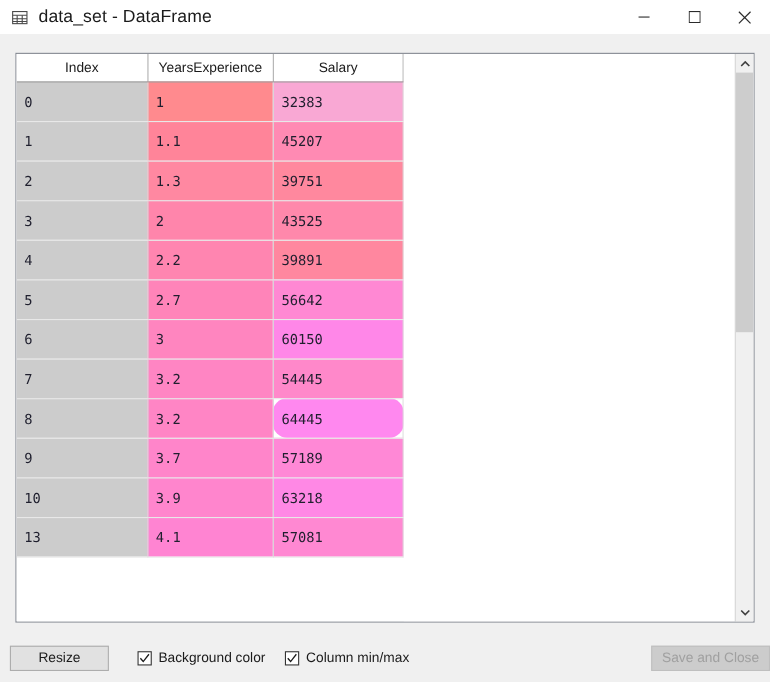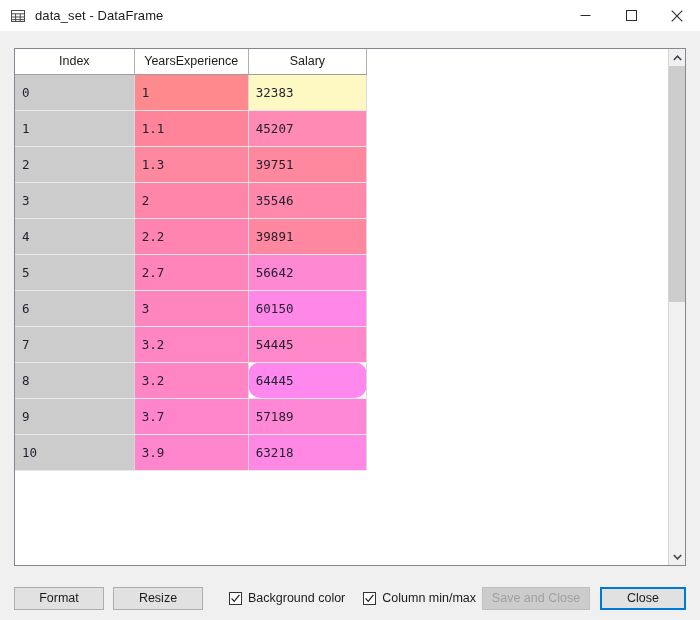--- a/index.html
+++ b/index.html
@@ -30,21 +30,21 @@
     align-items: center;
     padding-left: 10px;
     gap: 9px;
   }
   #app-icon {
     width: 16px;
     height: 16px;
     flex: 0 0 16px;
   }
   #title-text {
-    font-size: 13px;
+    font-size: 16px;
     color: #1b1b1b;
     letter-spacing: 0.1px;
     white-space: nowrap;
   }
   #window-controls {
     position: absolute;
     right: 0;
     top: 0;
     height: 31px;
     display: flex;
@@ -294,36 +294,36 @@
           <tr>
             <th class="col-index">Index</th>
             <th class="col-years">YearsExperience</th>
             <th class="col-salary">Salary</th>
           </tr>
         </thead>
         <tbody id="table-body">
             <tr>
               <td class="idx">0</td>
               <td style="background: rgb(255, 138, 142);">1</td>
-              <td style="background: #fef9c3;">32383</td>
+              <td style="background: #f9a8d4;">32383</td>
             </tr>
             <tr>
               <td class="idx">1</td>
               <td style="background: rgb(255, 132, 153);">1.1</td>
               <td style="background: rgb(255, 138, 179);">45207</td>
             </tr>
             <tr>
               <td class="idx">2</td>
               <td style="background: rgb(255, 136, 161);">1.3</td>
               <td style="background: rgb(255, 136, 158); margin-left: 24px;">39751</td>
             </tr>
             <tr>
               <td class="idx">3</td>
               <td style="background: rgb(255, 133, 171);">2</td>
-              <td style="background: rgb(255, 136, 171);">35546</td>
+              <td style="background: rgb(255, 136, 171);">43525</td>
             </tr>
             <tr>
               <td class="idx">4</td>
               <td style="background: rgb(255, 133, 176);">2.2</td>
               <td style="background: rgb(255, 135, 159);">39891</td>
             </tr>
             <tr>
               <td class="idx">5</td>
               <td style="background: rgb(255, 132, 185);">2.7</td>
               <td style="background: rgb(255, 136, 211);">56642</td>
@@ -345,20 +345,25 @@
             </tr>
             <tr>
               <td class="idx">9</td>
               <td style="background: rgb(255, 133, 202);">3.7</td>
               <td style="background: rgb(255, 136, 214);">57189</td>
             </tr>
             <tr>
               <td class="idx">10</td>
               <td style="background: rgb(255, 133, 205); margin-left: 32px;">3.9</td>
               <td style="background: rgb(255, 136, 229);">63218</td>
+            </tr>
+            <tr>
+              <td class="idx">13</td>
+              <td style="background: rgb(255, 132, 210);">4.1</td>
+              <td style="background: rgb(255, 136, 210);">57081</td>
             </tr>
           </tbody>
       </table>
     </div>
 
     <div id="vscroll">
       <div class="sb-arrow">
         <svg width="9" height="6" viewBox="0 0 9 6">
           <polyline points="0.8,5 4.5,1.2 8.2,5" fill="none" stroke="#404040" stroke-width="1.5"></polyline>
         </svg>
@@ -369,21 +374,20 @@
       <div class="sb-arrow">
         <svg width="9" height="6" viewBox="0 0 9 6">
           <polyline points="0.8,1 4.5,4.8 8.2,1" fill="none" stroke="#404040" stroke-width="1.5"></polyline>
         </svg>
       </div>
     </div>
   </div>
 
   <div id="toolbar">
 
-    <div class="btn" id="btn-format">Format</div>
     <div class="btn" id="btn-resize">Resize</div>
 
     <label class="checkfield" id="chk-bgcolor-field">
       <span class="checkbox">
         <svg width="11" height="11" viewBox="0 0 11 11">
           <polyline points="1.6,5.4 4.2,8.4 9.4,1.8" fill="none" stroke="#1b1b1b" stroke-width="1.2"></polyline>
         </svg>
       </span>
       <span class="checklabel">Background color</span>
     </label>
@@ -391,15 +395,14 @@
     <label class="checkfield" id="chk-minmax-field">
       <span class="checkbox">
         <svg width="11" height="11" viewBox="0 0 11 11">
           <polyline points="1.6,5.4 4.2,8.4 9.4,1.8" fill="none" stroke="#1b1b1b" stroke-width="1.2"></polyline>
         </svg>
       </span>
       <span class="checklabel">Column min/max</span>
     </label>
 
     <div class="btn disabled" id="btn-saveclose">Save and Close</div>
-    <div class="btn default" id="btn-close">Close</div>
   </div>
 </div>
 
 </body></html>

